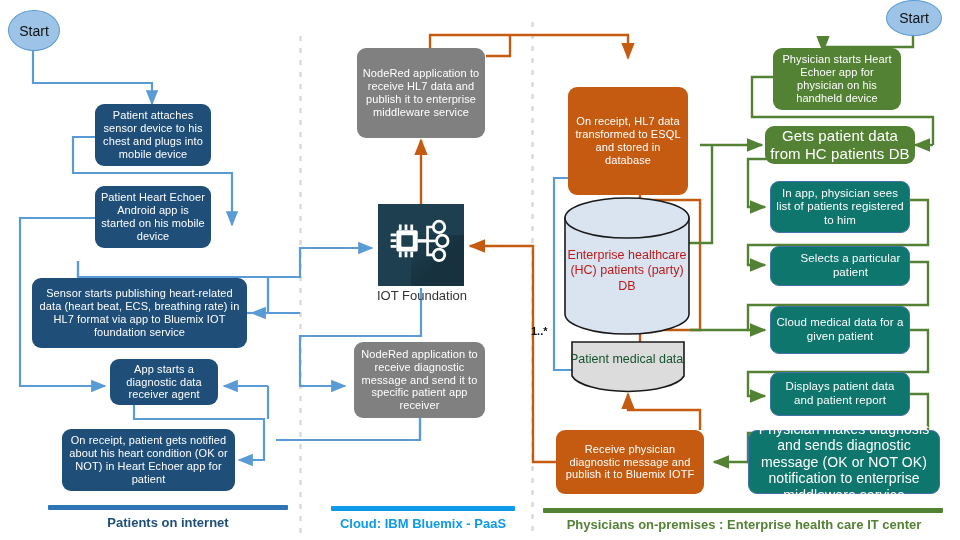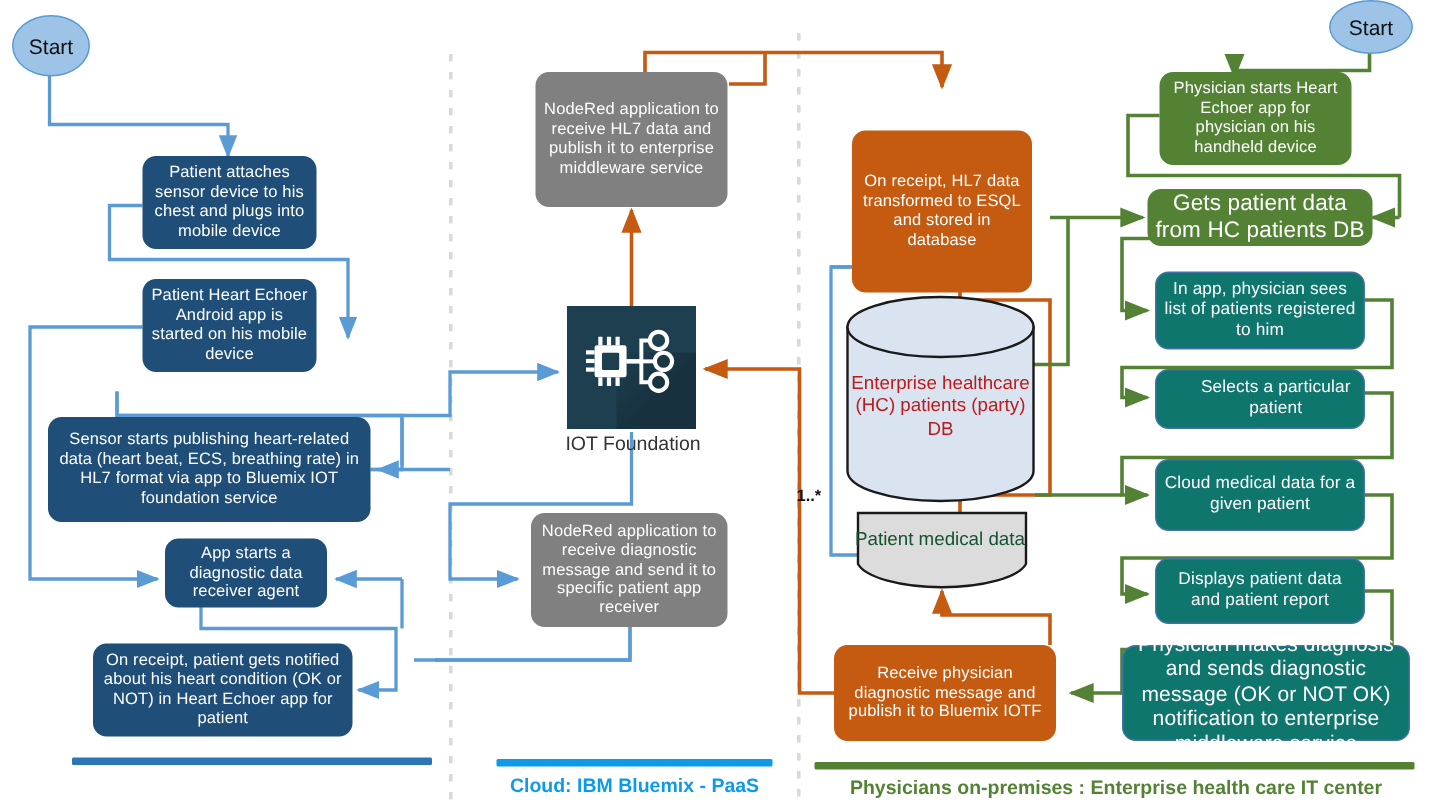--- a/index.html
+++ b/index.html
@@ -246,20 +246,23 @@
 
   <div class="node n-green" style="left:770px;top:372px;width:140px;height:44px;font-size:11.5px;">
     <span>Displays patient data and patient report</span>
   </div>
 
   <div class="node n-green" style="left:748px;top:430px;width:192px;height:64px;font-size:14px;">
     <span>Physician makes diagnosis and sends diagnostic message (OK or NOT OK) notification to enterprise middleware service</span>
   </div>
 
   <div class="zone-bar z1b" style="left:48px;top:505px;width:240px;"></div>
+  <div class="zone-label z1" style="left:38px;top:515px;width:260px;font-size:13px;">
+    <span>Patients on internet</span>
+  </div>
 
   <div class="zone-bar z2b" style="left:331px;top:506px;width:184px;"></div>
   <div class="zone-label z2" style="left:315px;top:516px;width:216px;font-size:13px;">
     <span>Cloud: IBM Bluemix - PaaS</span>
   </div>
 
   <div class="zone-bar z3b" style="left:543px;top:508px;width:400px;"></div>
   <div class="zone-label z3" style="left:537px;top:517px;width:414px;font-size:13px;">
     <span>Physicians on-premises : Enterprise health care IT center</span>
   </div>

